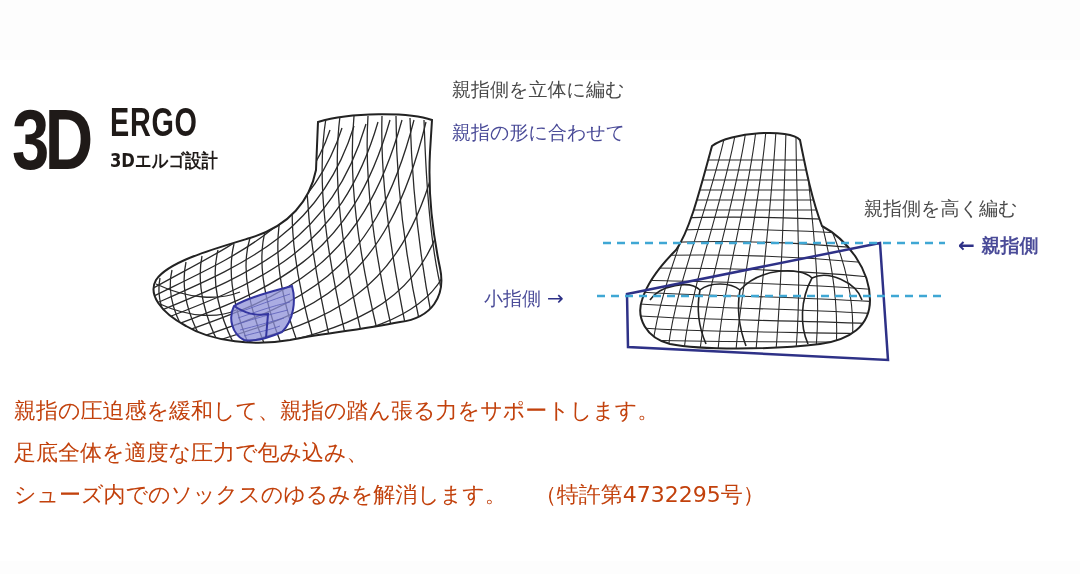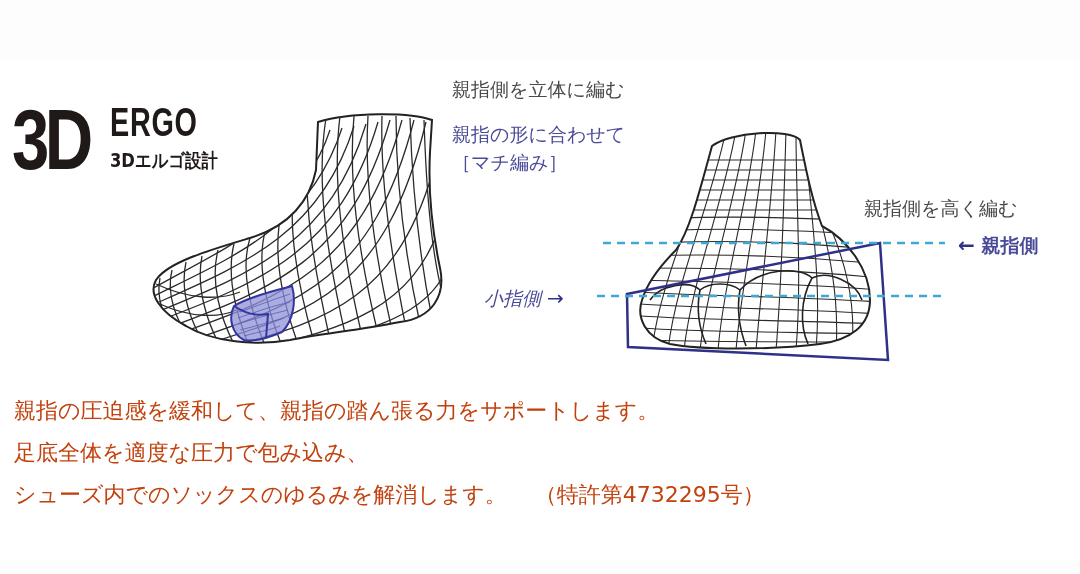--- a/index.html
+++ b/index.html
@@ -85,25 +85,25 @@
       position: absolute;
       white-space: nowrap;
       font-family: "DejaVu Sans", sans-serif;
       font-size: 19px;
       line-height: 24px;
     }
     .label.gray { color: #4a4a4a; }
     .label.blue { color: #4a4b98; }
 
     .label-top-1 { left: 452px; top: 78px; font-family: Liberation Serif, serif; }
-    .label-top-2 { left: 452px; top: 122px; }
+    .label-top-2 { left: 452px; top: 122px; font-family: Liberation Mono, monospace; }
     .label-top-3 { left: 452px; top: 150px; }
     .label-high  { left: 864px; top: 196px; text-align: right; }
     .label-thumb-side { left: 958px; top: 233px; font-weight: bold; }
-    .label-pinky-side { left: 484px; top: 286px; font-style: italic; }
+    .label-pinky-side { left: 484px; top: 286px; }
 
     .arrow {
       display: inline-block;
       color: #2e3187;
       font-family: "DejaVu Sans", sans-serif;
       font-size: 20px;
       line-height: 24px;
     }
 
     .diagram-svg {
@@ -247,21 +247,20 @@
 
       <polygon points="627,294 880,243 888,360 628,347" fill="none" stroke="#2e3187" stroke-width="2.5"></polygon>
 
       <line x1="603" y1="243" x2="945" y2="243" stroke="#3fa7d4" stroke-width="2.5" stroke-dasharray="8,6"></line>
       <line x1="597" y1="296" x2="945" y2="296" stroke="#3fa7d4" stroke-width="2.5" stroke-dasharray="8,6"></line>
     </g>
   </svg>
 
   <div class="label gray label-top-1">親指側を立体に編む</div>
   <div class="label blue label-top-2">親指の形に合わせて</div>
-  <div class="label blue label-top-3">［マチ編み］</div>
 
   <div class="label gray label-high">親指側を高く編む</div>
 
   <div class="label blue label-thumb-side">
     <span class="arrow">←</span>
     <span>親指側</span>
   </div>
 
   <div class="label blue label-pinky-side">
     <span>小指側</span>

